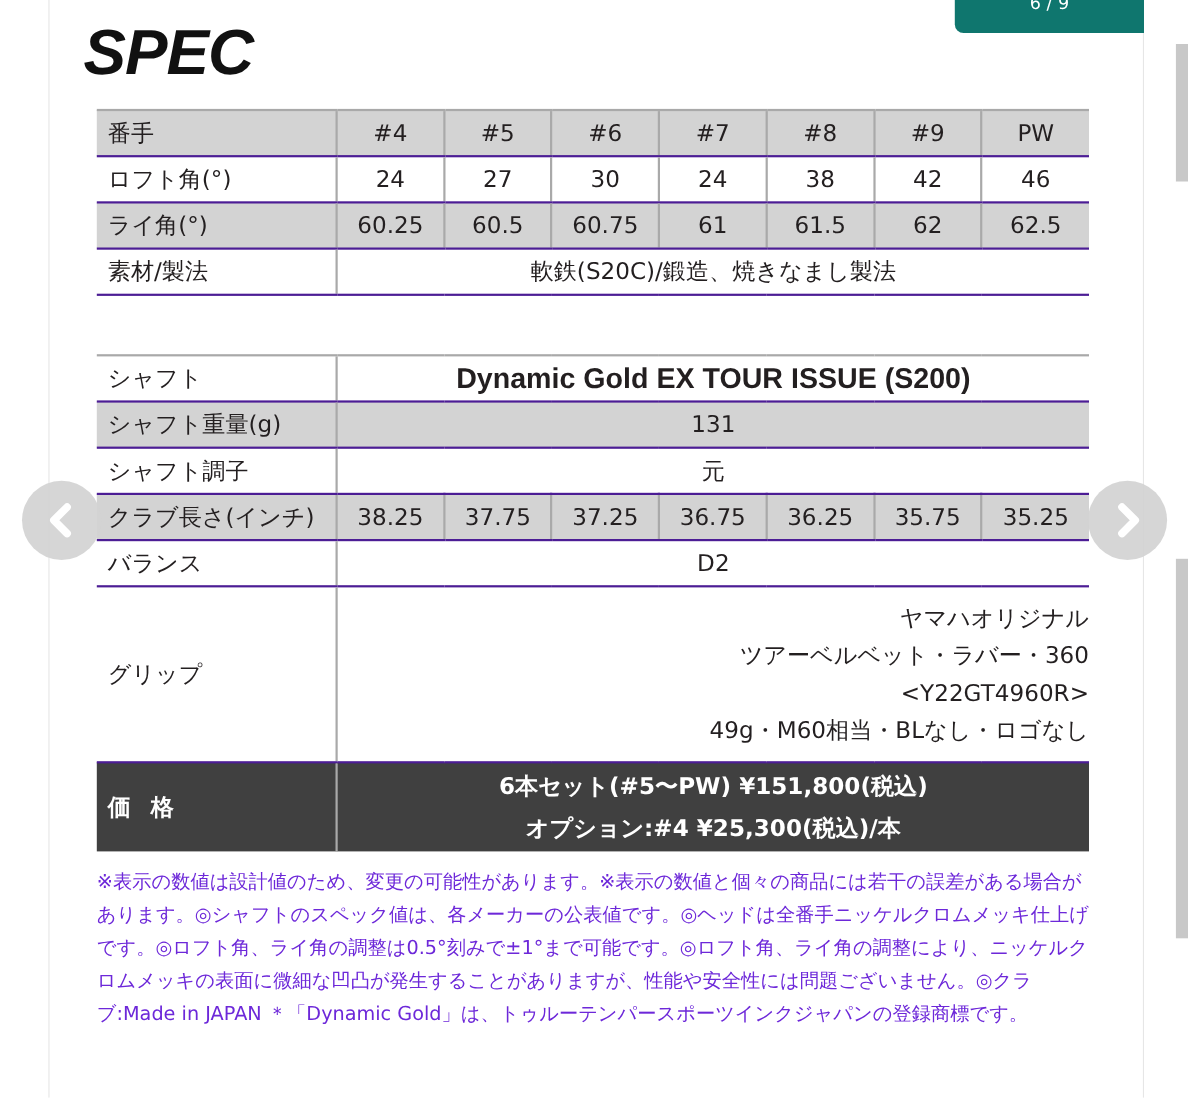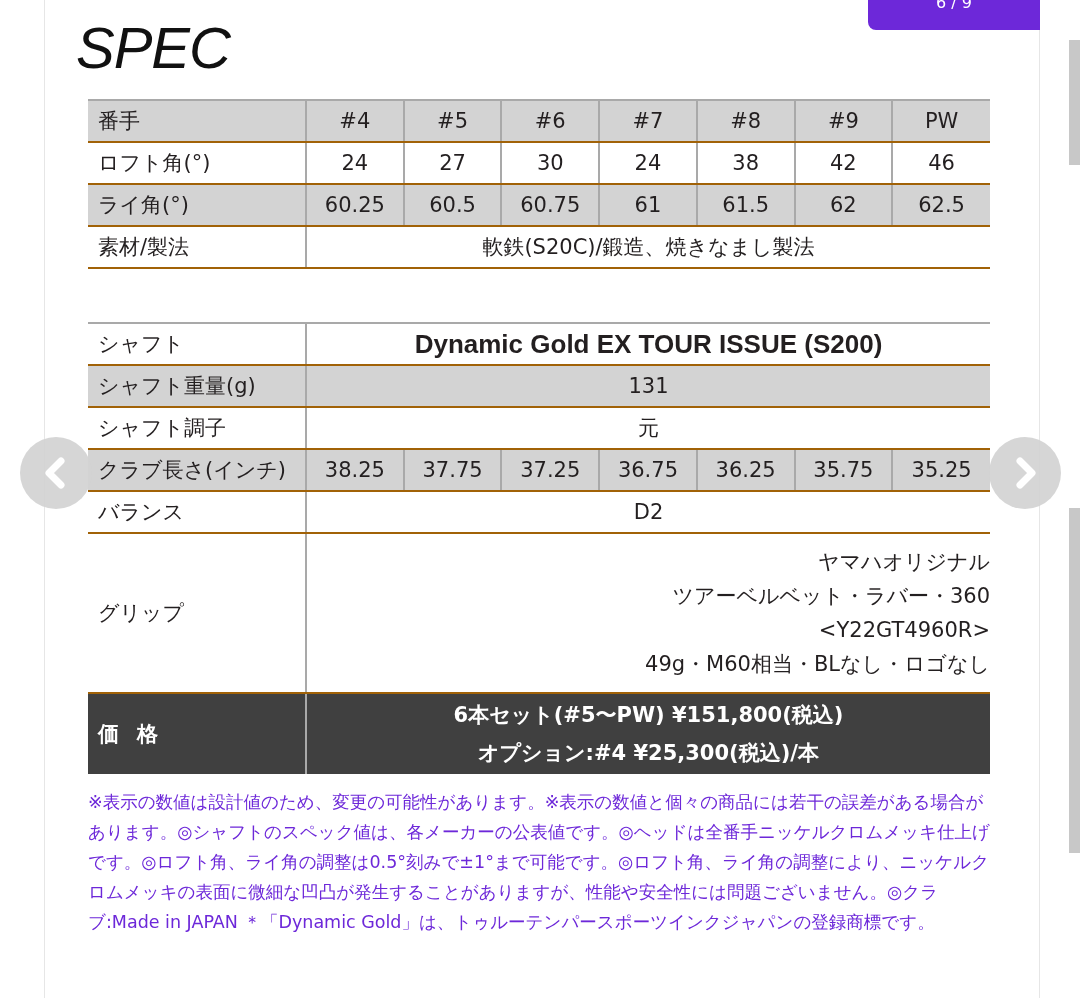--- a/index.html
+++ b/index.html
@@ -10,36 +10,36 @@
     color:#231f20;
   }
   .card {
     position:absolute; left:44px; top:0; width:994px; height:998px;
     background:#ffffff;
     border-left:1px solid #e6e6e6; border-right:1px solid #e6e6e6;
   }
   .spec-title {
     position:absolute; left:76px; top:14px;
     font-family:"Liberation Sans", sans-serif;
-    font-weight:normal; font-style:italic; font-size:58px; letter-spacing:-1px;
+    font-weight:bold; font-style:italic; font-size:58px; letter-spacing:-1px;
     color:#111;
   }
   .counter {
     position:absolute; left:868px; top:0; width:172px; height:30px;
-    background:#6d28d9; border-radius:0 0 0 8px;
+    background:#0f766e; border-radius:0 0 0 8px;
     color:#fff; font-size:16px; text-align:center; line-height:6px;
     overflow:hidden;
   }
   table.spec {
     position:absolute; left:88px; border-collapse:collapse;
     font-size:21px; table-layout:fixed;
   }
   table.spec td {
     height:40px; padding:0; text-align:center; vertical-align:middle;
-    border-bottom:2px solid #a16207;
+    border-bottom:2px solid #4c1d95;
     border-left:2px solid #a9a9a9;
   }
   table.spec td.lbl { text-align:left; padding-left:10px; border-left:none; }
   table.spec tr.shade td { background:#d3d3d3; }
   table.spec tr.topline td { border-top:2px solid #a9a9a9; }
   #t1 { top:99px; width:902px; }
   #t2 { top:290px; width:902px;margin-top:32px; }
   .shaft-name { font-weight:bold; font-family:"Liberation Sans", sans-serif; font-size:26px; }
   .grip-lines div { line-height:34px;text-align:right; }
   tr.price td { background:#404040; color:#fff; font-weight:bold; height:80px; border-bottom:none; }

